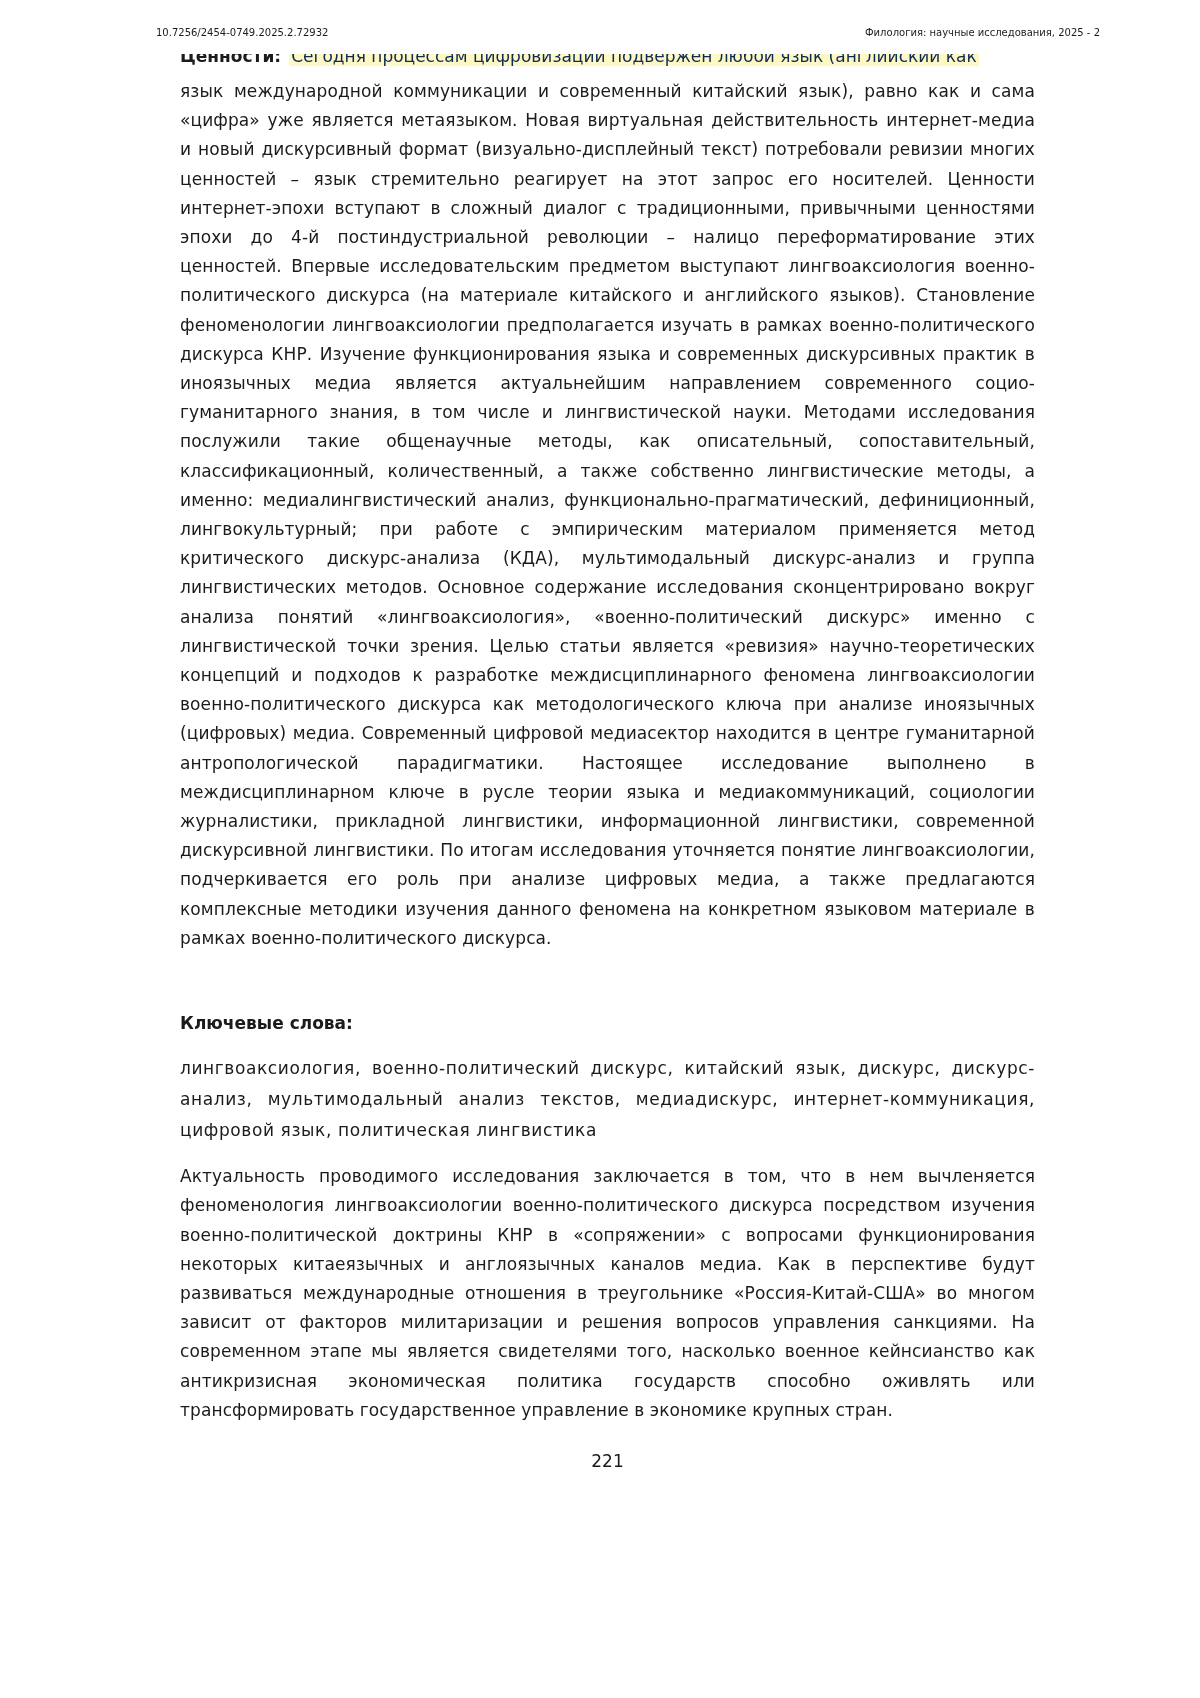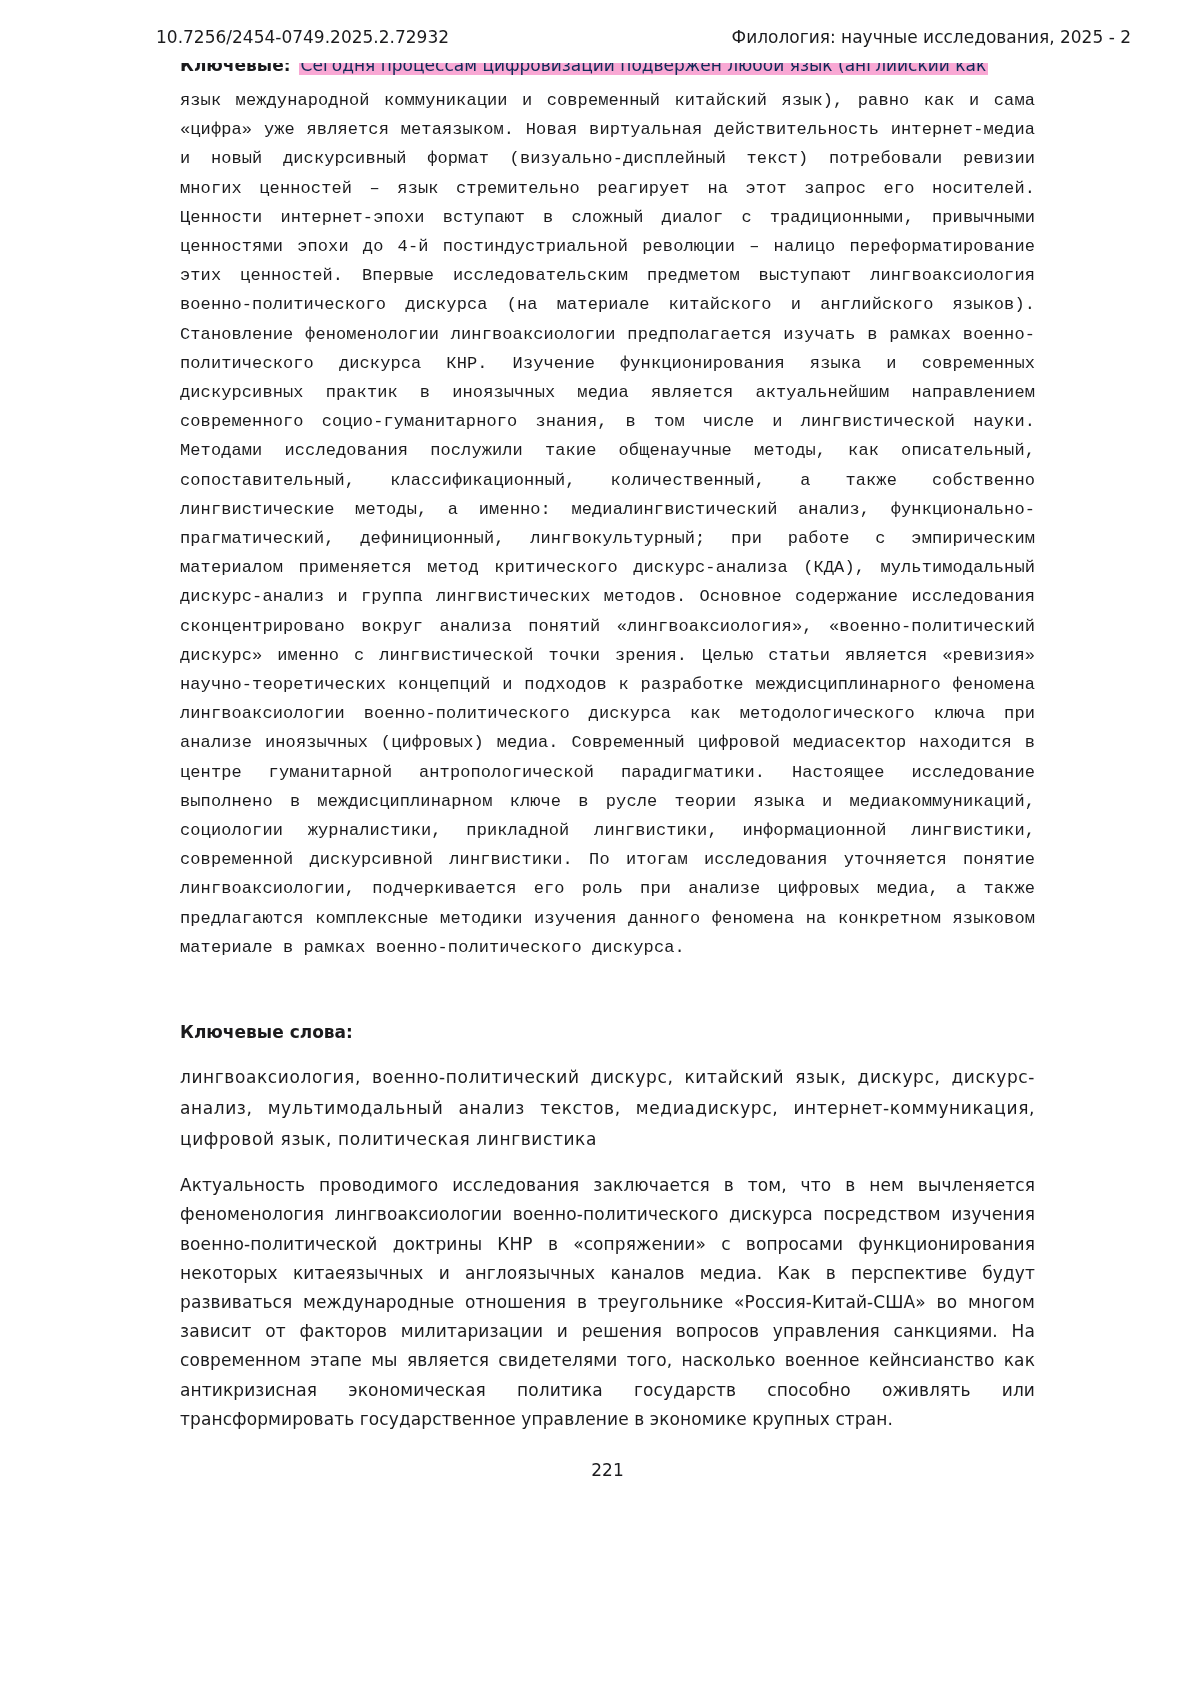--- a/index.html
+++ b/index.html
@@ -11,22 +11,22 @@
     background: #ffffff;
     font-family: "DejaVu Sans", sans-serif;
     color: #1b1b1d;
     position: relative;
     overflow: hidden;
   }
   .header {
     display: flex;
     justify-content: space-between;
     align-items: baseline;
-    padding: 27px 69px 0 156px;
-    font-size: 17px;
+    padding: 27px 100px 0 156px;
+    font-size: 10px;
     color: #1b1b1d;
   }
   .content {
     padding: 0 165px 0 180px;
     margin-top: 16px;
   }
   .first-line {
     height: 13px;
     overflow: hidden;
     position: relative;
@@ -39,32 +39,32 @@
     bottom: 0;
     line-height: 22px;
     white-space: nowrap;
   }
   .abstract-label {
     font-weight: bold;
     color: #1b1b1d;
     margin-right: 8px;
   }
   .selected {
-    background: #f9a8d4;
+    background: #fef9c3;
     color: #0e2a57;
     padding: 0 2px;
   }
   .para {
     font-size: 17px;
     line-height: 29.2px;
     text-align: justify;
     letter-spacing: 0.1px;
     color: #1b1b1d;
   }
-  .abstract-body { margin-top: 10px; font-family: Liberation Mono, monospace; }
+  .abstract-body { margin-top: 10px; }
   .kw-label {
     margin-top: 60px;
     font-size: 17px;
     font-weight: bold;
   }
   .kw-text {
     margin-top: 20px;
     font-size: 17px;
     line-height: 31px;
     letter-spacing: 0.6px;
@@ -93,21 +93,21 @@
 
   <div class="header">
     <span>10.7256/2454-0749.2025.2.72932</span>
     <span>Филология: научные исследования, 2025 - 2</span>
   </div>
 
   <div class="content">
 
     <div class="first-line">
       <div class="inner">
-        <span class="abstract-label">Ключевые:</span><span class="selected">Сегодня процессам цифровизации подвержен любой язык (английский как</span>
+        <span class="abstract-label">Ценности:</span><span class="selected">Сегодня процессам цифровизации подвержен любой язык (английский как</span>
       </div>
     </div>
 
     <p class="para abstract-body">язык международной коммуникации и современный китайский язык), равно как и сама «цифра» уже является метаязыком. Новая виртуальная действительность интернет-медиа и новый дискурсивный формат (визуально-дисплейный текст) потребовали ревизии многих ценностей – язык стремительно реагирует на этот запрос его носителей. Ценности интернет-эпохи вступают в сложный диалог с традиционными, привычными ценностями эпохи до 4-й постиндустриальной революции – налицо переформатирование этих ценностей. Впервые исследовательским предметом выступают лингвоаксиология военно-политического дискурса (на материале китайского и английского языков). Становление феноменологии лингвоаксиологии предполагается изучать в рамках военно-политического дискурса КНР. Изучение функционирования языка и современных дискурсивных практик в иноязычных медиа является актуальнейшим направлением современного социо-гуманитарного знания, в том числе и лингвистической науки. Методами исследования послужили такие общенаучные методы, как описательный, сопоставительный, классификационный, количественный, а также собственно лингвистические методы, а именно: медиалингвистический анализ, функционально-прагматический, дефиниционный, лингвокультурный; при работе с эмпирическим материалом применяется метод критического дискурс-анализа (КДА), мультимодальный дискурс-анализ и группа лингвистических методов. Основное содержание исследования сконцентрировано вокруг анализа понятий «лингвоаксиология», «военно-политический дискурс» именно с лингвистической точки зрения. Целью статьи является «ревизия» научно-теоретических концепций и подходов к разработке междисциплинарного феномена лингвоаксиологии военно-политического дискурса как методологического ключа при анализе иноязычных (цифровых) медиа. Современный цифровой медиасектор находится в центре гуманитарной антропологической парадигматики. Настоящее исследование выполнено в междисциплинарном ключе в русле теории языка и медиакоммуникаций, социологии журналистики, прикладной лингвистики, информационной лингвистики, современной дискурсивной лингвистики. По итогам исследования уточняется понятие лингвоаксиологии, подчеркивается его роль при анализе цифровых медиа, а также предлагаются комплексные методики изучения данного феномена на конкретном языковом материале в рамках военно-политического дискурса.</p>
 
     <p class="kw-label">Ключевые слова:</p>
 
     <p class="kw-text">лингвоаксиология, военно-политический дискурс, китайский язык, дискурс, дискурс-анализ, мультимодальный анализ текстов, медиадискурс, интернет-коммуникация, цифровой язык, политическая лингвистика</p>
 
 

